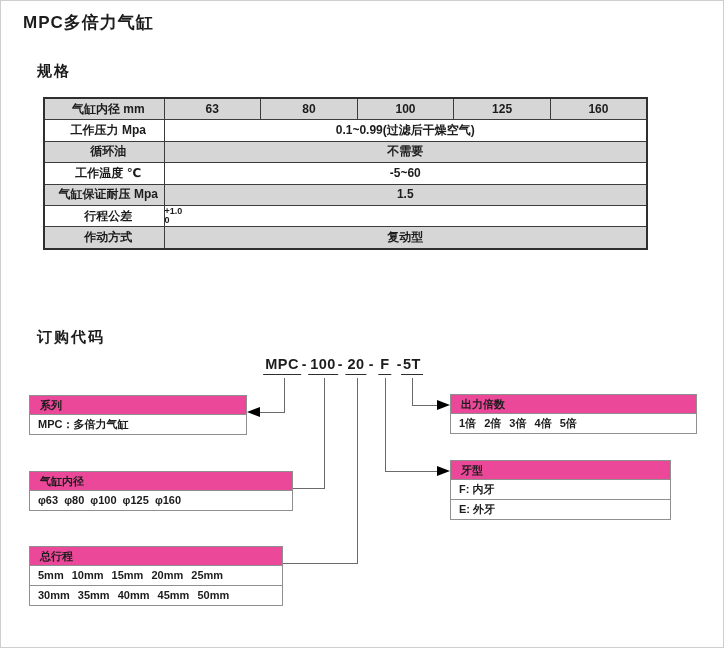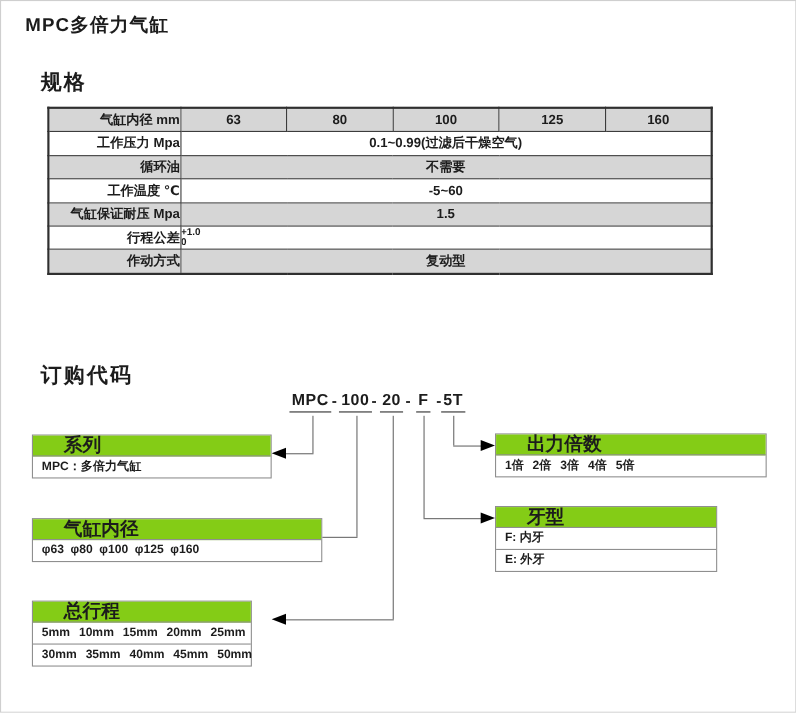--- a/index.html
+++ b/index.html
@@ -7,37 +7,37 @@
     position:relative; width:724px; height:648px; margin:0 auto;
     background:#ffffff; border:1px solid #cfcfcf; box-sizing:border-box;
     font-family:"Liberation Sans","DejaVu Sans",sans-serif; color:#1c1c1c;
     overflow:hidden;
   }
   .page-title {
     position:absolute; left:22px; top:10px;
     font-size:17px; font-weight:700; letter-spacing:1px;
   }
   .sec-heading {
-    position:absolute; font-size:19px; font-weight:700; letter-spacing:2px;
+    position:absolute; font-size:15px; font-weight:700; letter-spacing:2px;
   }
   #spec-heading { left:36px; top:61px; }
   #order-heading { left:36px; top:327px; }
 
   
   table.spec {
     position:absolute; left:42px; top:96px; width:603px;
     border-collapse:collapse; table-layout:fixed;
     border:2px solid #2f2f2f;
   }
   .spec td {
     border:1px solid #3c3c3c; height:20.4px;
     font-size:12px; font-weight:600; text-align:center;
     padding:0; line-height:1.1; overflow:hidden;
   }
-  .spec td.lbl { text-align:right; padding-left:8px;margin-left:43px; }
+  .spec td.lbl { text-align:center; padding-left:8px;margin-left:43px; }
   .spec tr.shaded td { background:#d6d6d6; }
   .spec tr.plain td { background:#ffffff; }
   .tol { display:flex; flex-direction:column; align-items:flex-start; justify-content:center; }
   .tol span { font-size:9px; line-height:1.05; font-weight:600; }
 
   
   .code-seg {
     position:absolute; top:356px; transform:translateX(-50%);
     font-size:14.5px; font-weight:600; letter-spacing:0.5px;
     border-bottom:1.5px solid #2e2e2e; padding:0 2px 1px 2px; line-height:1.1;
@@ -56,34 +56,34 @@
   .arrow-l { position:absolute; width:0; height:0;
     border-top:5px solid transparent; border-bottom:5px solid transparent;
     border-right:13px solid #000; }
   .arrow-r { position:absolute; width:0; height:0;
     border-top:5px solid transparent; border-bottom:5px solid transparent;
     border-left:13px solid #000; }
 
   
   .obox { position:absolute; border:1px solid #8f8f8f; background:#fff; box-sizing:border-box; }
   .obox .hdr {
-    background:#84cc16; border-bottom:1px solid #8f8f8f;
-    font-size:17px; font-weight:600; line-height:18px; height:18px;
-    padding-left:28px;
+    background:#ec4899; border-bottom:1px solid #8f8f8f;
+    font-size:11px; font-weight:600; line-height:18px; height:18px;
+    padding-left:10px;
   }
   .obox .row {
     font-size:11px; font-weight:600; line-height:19px; height:19px;
     padding-left:8px; white-space:nowrap;
   }
   .obox .row + .row { border-top:1px solid #8f8f8f; }
   #box-series  { left:28px;  top:394px; width:218px; }
   #box-bore    { left:28px;  top:470px; width:264px; }
-  #box-stroke  { left:28px;  top:545px; width:200px; }
+  #box-stroke  { left:28px;  top:545px; width:254px; }
   #box-output  { left:449px; top:393px; width:247px; }
-  #box-thread  { left:449px; top:459px; width:202px; }
+  #box-thread  { left:449px; top:459px; width:221px; }
   #box-bore .row   { word-spacing:3px; }
   #box-stroke .row { word-spacing:5px; }
   #box-output .row { word-spacing:5px; }
 </style>
 </head>
 <body>
 
 <div class="page">
 
   <div class="page-title">MPC多倍力气缸</div>

